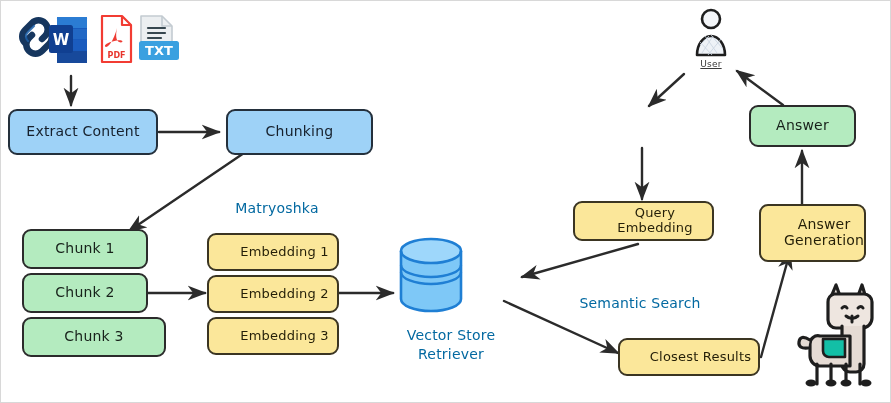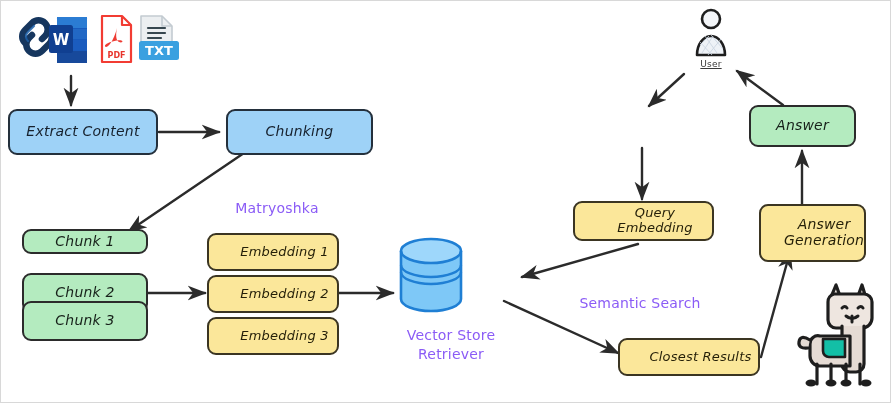--- a/index.html
+++ b/index.html
@@ -38,21 +38,20 @@
     align-items: center;
     justify-content: center;
     text-align: center;
     border-radius: 9px;
     font-family: "DejaVu Sans", sans-serif;
     font-size: 14px;
     line-height: 1.12;
     letter-spacing: 0.2px;
     color: #1a1a1a;
     white-space: pre-line;
-    font-style: italic;
   }
   .node.blue {
     background: #9ed2f7;
     border: 2.2px solid #24303c;
     color: #16202c;
   }
   .node.green {
     background: #b4ebbf;
     border: 2.2px solid #2b2b2b;
     color: #17211a;
@@ -64,21 +63,21 @@
     padding-left: 23px;
   }
   .node.pink {
     background: #f8c3c6;
     border: 2.2px solid #3a2628;
     color: #2a1416;
   }
   .plain-label {
     position: absolute;
     z-index: 2;
-    color: #8b5cf6;
+    color: #0369a1;
     font-family: "DejaVu Sans", sans-serif;
     font-size: 14px;
     line-height: 1.18;
     text-align: center;
     white-space: pre-line;
     letter-spacing: 0.2px;
   }
   .plain-label.small {
     font-size: 9px;
     color: #3a3a3a;
@@ -201,23 +200,23 @@
         <ellipse cx="48" cy="99" rx="5.5" ry="3.5"></ellipse>
         <ellipse cx="68" cy="99" rx="5.5" ry="3.5"></ellipse>
       </g>
     </g>
   </svg>
 
   <div class="node blue" style="left:7px;  top:108px; width:150px; height:46px;">Extract Content</div>
 
   <div class="node blue" style="left:225px; top:108px; width:147px; height:46px;">Chunking</div>
 
-  <div class="node green" style="left:21px; top:228px; width:126px; height:25px;">Chunk 1</div>
+  <div class="node green" style="left:21px; top:228px; width:126px; height:40px;">Chunk 1</div>
   <div class="node green" style="left:21px; top:272px; width:126px; height:40px;">Chunk 2</div>
-  <div class="node green" style="left:21px; top:300px; width:126px; height:40px;">Chunk 3</div>
+  <div class="node green" style="left:21px; top:316px; width:144px; height:40px;">Chunk 3</div>
 
   <div class="node yellow" style="left:206px; top:232px; width:132px; height:38px; font-size:13px;">Embedding 1</div>
   <div class="node yellow" style="left:206px; top:274px; width:132px; height:38px; font-size:13px;text-align:right;">Embedding 2</div>
   <div class="node yellow" style="left:206px; top:316px; width:132px; height:38px; font-size:13px;">Embedding 3</div>
 
 
   <div class="node green" style="left:748px; top:104px; width:107px; height:42px;">Answer</div>
 
   <div class="node yellow" style="left:572px; top:200px; width:141px; height:40px; font-size:13px;">Query Embedding</div>
 

